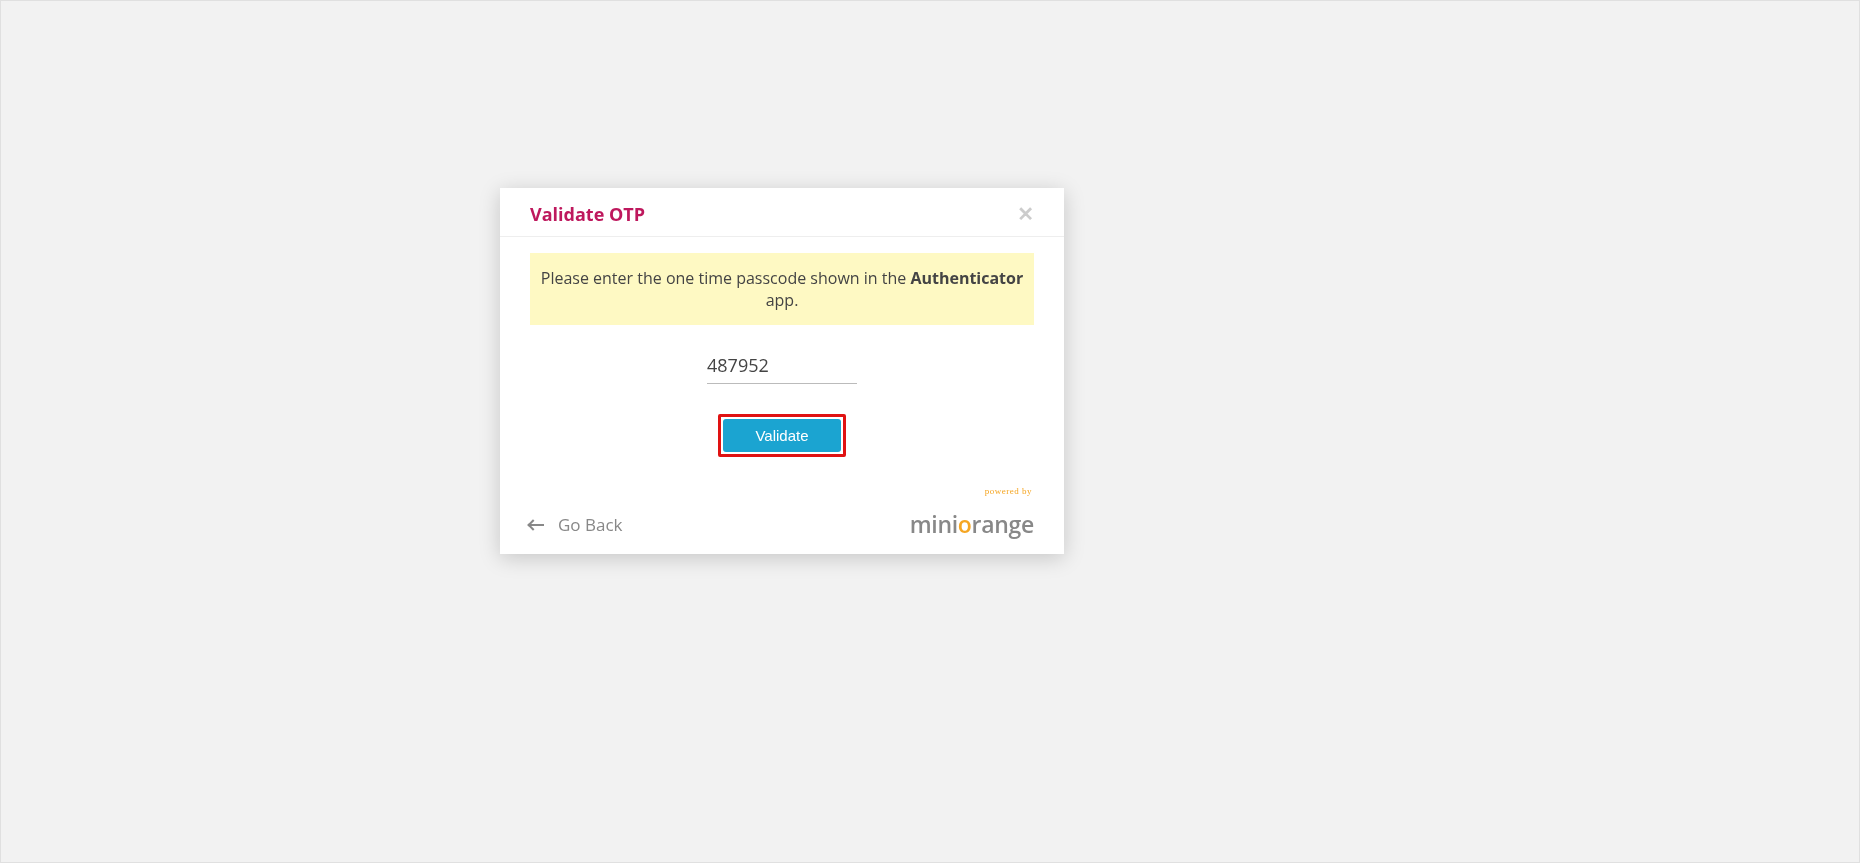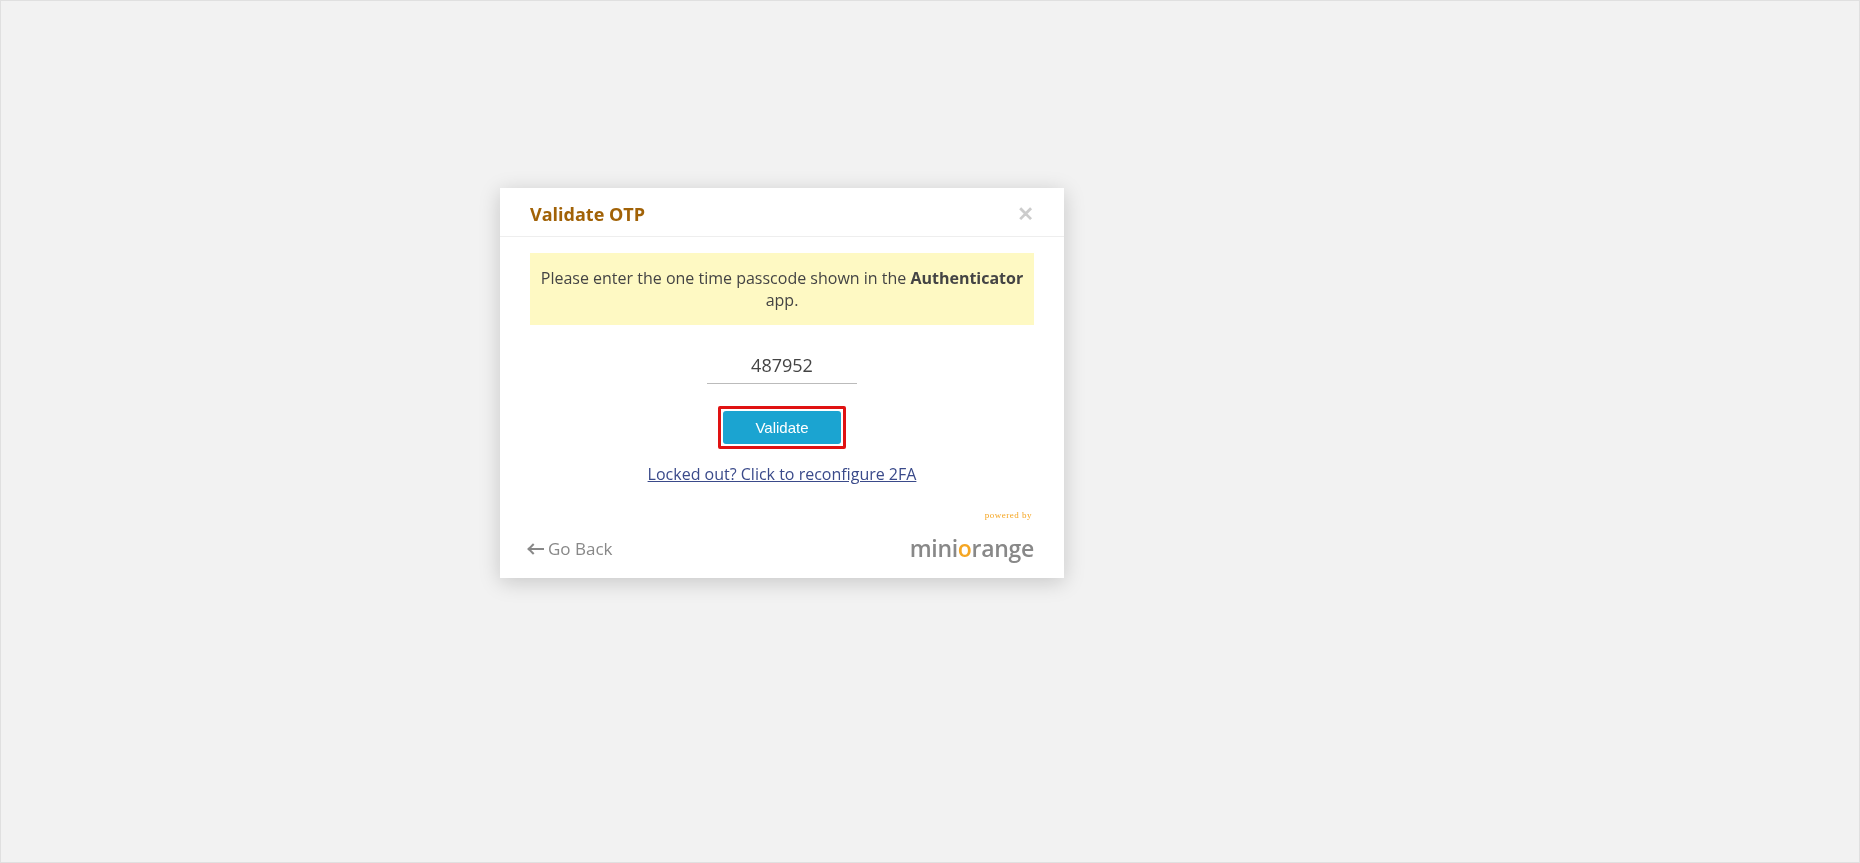--- a/index.html
+++ b/index.html
@@ -23,21 +23,21 @@
   .modal-header {
     display: flex;
     justify-content: space-between;
     align-items: center;
     padding: 14px 30px 10px 30px;
     border-bottom: 1px solid #eee;
   }
   .modal-title {
     font-size: 18px;
     font-weight: 700;
-    color: #a16207;
+    color: #be185d;
   }
   .close-btn {
     color: #ccc;
     font-size: 20px;
     font-weight: bold;
     cursor: pointer;
     background: none;
     border: none;
     line-height: 1;
   }
@@ -55,25 +55,25 @@
   .info-box .strong { font-weight: 700; }
   .attempts {
     text-align: center;
     font-size: 17px;
     color: #222;
     margin-bottom: 36px;
   }
   .attempts .label { font-weight: 700; }
   .otp-input {
     display: block;
-    margin: 0 auto 22px auto;
+    margin: 0 auto 30px auto;
     width: 150px;
     border: none;
     border-bottom: 1px solid #bbb;
-    text-align: center;
+    text-align: left;
     font-size: 18px;
     padding: 6px 0;
     color: #444;
     outline: none;
     background: transparent;
     font-family: inherit;
   }
   .validate-wrap {
     text-align: center;
     margin-bottom: 14px;
@@ -108,21 +108,21 @@
     justify-content: space-between;
     align-items: flex-end;
     padding: 6px 30px 18px 30px;
   }
   .go-back {
     color: #888;
     font-size: 17px;
     cursor: pointer;
     display: flex;
     align-items: center;
-    gap: 4px;
+    gap: 14px;
   }
   .arrow-left {
     display: inline-block;
     width: 14px;
     height: 2px;
     background: #888;
     position: relative;
   }
   .arrow-left::before {
     content: "";
@@ -176,23 +176,20 @@
 
     <input type="text" class="otp-input" value="487952" style="">
 
     <div class="validate-wrap">
       <span class="validate-highlight">
         <button class="validate-btn">Validate</button>
       </span>
     </div>
 
 
-    <div class="link-row">
-      <a>Locked out? Click to reconfigure 2FA</a>
-    </div>
   </div>
 
   <div class="modal-footer">
     <div class="go-back">
       <span class="arrow-left"></span>
       <span>Go Back</span>
     </div>
     <div class="powered">
       <span class="powered-by">powered by</span>
       <span class="brand"><span>mini</span><span class="o-char">o</span><span>range</span></span>

